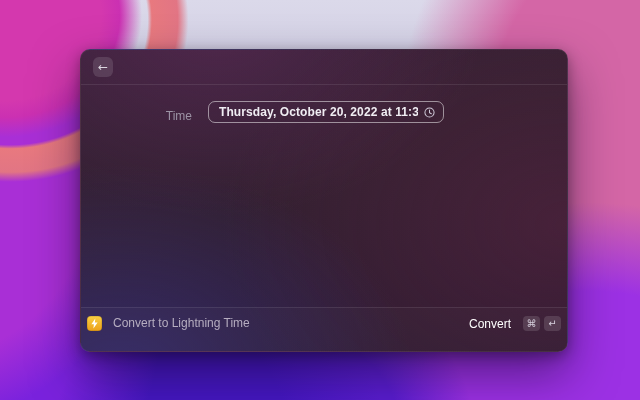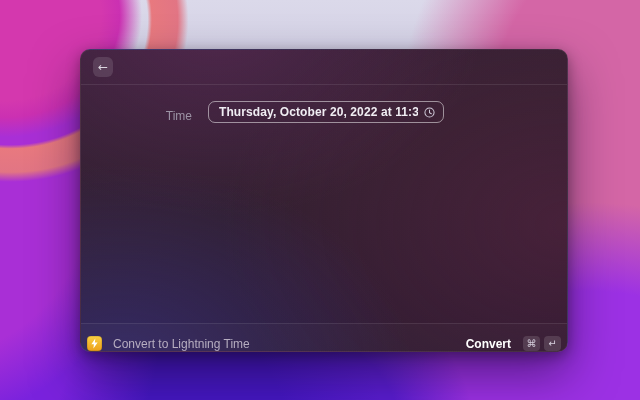--- a/index.html
+++ b/index.html
@@ -74,37 +74,37 @@
     display:flex;align-items:center;padding:0 8px 0 10px;
   }
   .field-value{
     flex:1 1 auto;font-size:12px;font-weight:600;letter-spacing:0.1px;
     color:#f0edf3;white-space:nowrap;overflow:hidden;
   }
   .clock{flex:0 0 auto;display:flex;align-items:center;margin-left:6px;}
   .action-bar{
     flex:0 0 auto;height:27px;
     border-top:1px solid rgba(255,255,255,0.09);
-    display:flex;align-items:flex-end;padding:0 6px;
+    display:flex;align-items:flex-start;padding:8px 6px;
     border-radius:0 0 10px 10px;
     background:rgba(255,255,255,0.02);
   }
   .ext-icon{
     width:15px;height:15px;border-radius:4px;flex:0 0 auto;
     background:linear-gradient(180deg,#f9cf43,#eca019);
     display:flex;align-items:center;justify-content:center;
     box-shadow:0 0 0 0.5px rgba(0,0,0,0.2) inset;
   }
   .cmd-title{
     margin-left:11px;font-size:12px;font-weight:500;color:#b6adc0;
     white-space:nowrap;
   }
   .spacer{flex:1 1 auto;}
   .primary-action{display:flex;align-items:center;cursor:default;}
-  .convert-label{font-size:12px;font-weight:700;color:#ffffff;margin-right:8px;}
+  .convert-label{font-size:12px;font-weight:400;color:#ffffff;margin-right:8px;}
   .key{
     width:17px;height:15px;border-radius:4px;margin-left:4px;
     background:rgba(255,255,255,0.13);
     color:#d6d0dd;font-size:10px;line-height:15px;text-align:center;
     font-family:"DejaVu Sans",sans-serif;
   }
 </style>
 </head>
 <body>
 

